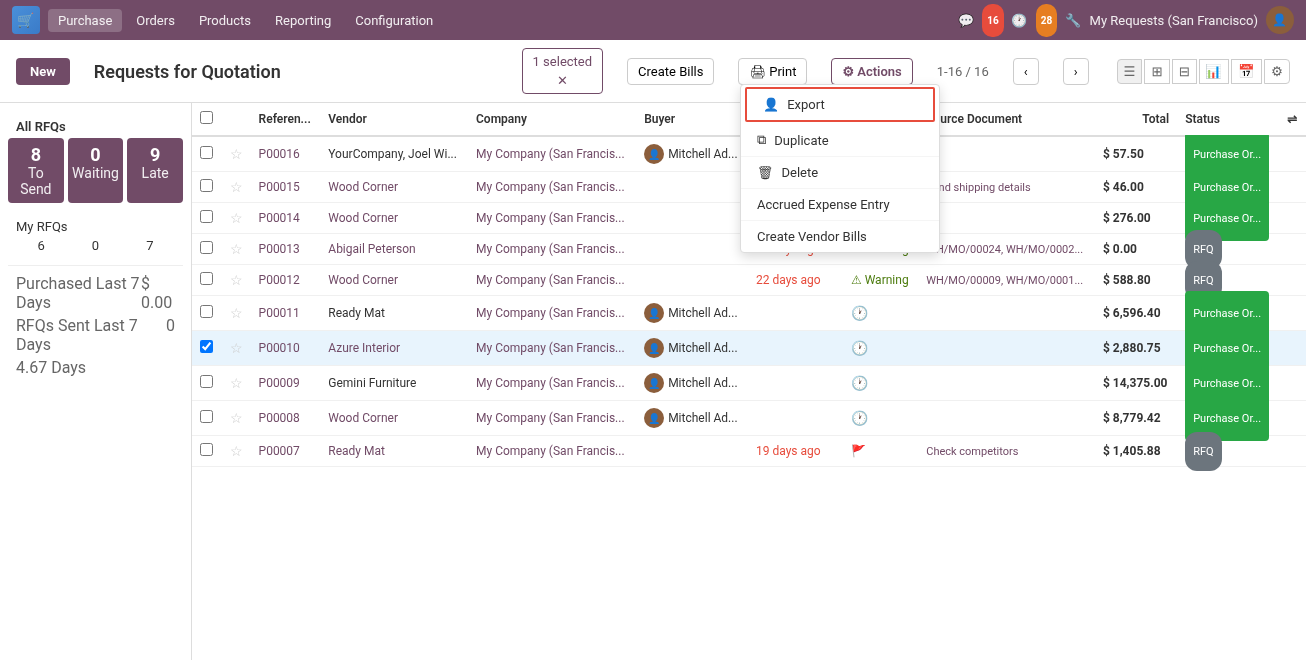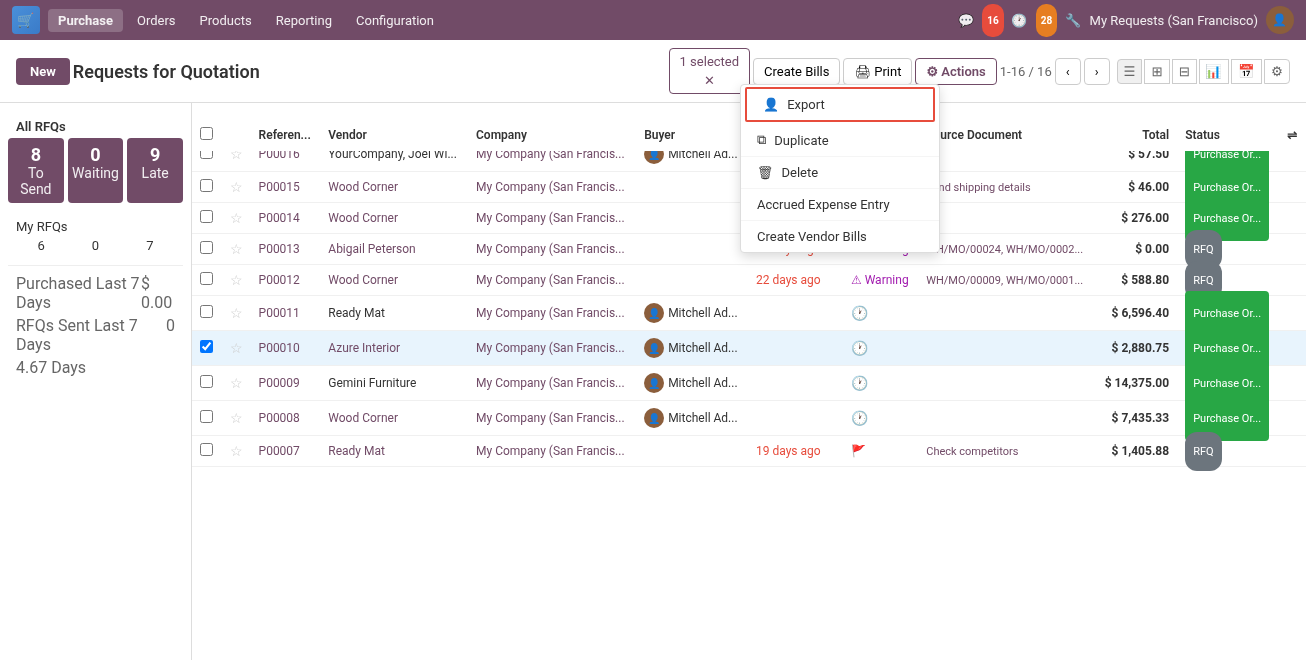--- a/index.html
+++ b/index.html
@@ -25,21 +25,21 @@
     .topnav-menu {
       display: flex; gap: 4px; flex: 1;
     }
     .topnav-item {
       padding: 4px 10px;
       cursor: pointer;
       border-radius: 4px;
       color: rgba(255,255,255,0.9);
       font-size: 13px;
     }
-    .topnav-item.active { background: rgba(255,255,255,0.2); font-weight: 700; }
+    .topnav-item.active { background: rgba(255,255,255,0.2); font-weight: 400; }
     .topnav-right {
       display: flex; align-items: center; gap: 8px; color: rgba(255,255,255,0.9);
     }
     .badge {
       background: #e74c3c;
       color: white;
       border-radius: 10px;
       padding: 11px 5px;
       font-size: 10px;
       font-weight: bold;
@@ -53,21 +53,21 @@
       font-size: 12px; color: white; cursor: pointer;
     }
 
     
     .actionbar {
       background: white;
       border-bottom: 1px solid #ddd;
       display: flex;
       align-items: center;
       padding: 8px 16px;
-      gap: 3px;
+      gap: 24px;
       position: relative;
     }
     .btn-new {
       background: #714B67;
       color: white;
       border: none;
       padding: 6px 14px;
       border-radius: 4px;
       cursor: pointer;
       font-size: 13px;
@@ -221,21 +221,21 @@
       font-size: 12px;
     }
     thead th {
       background: white;
       border-bottom: 2px solid #ddd;
       padding: 8px 8px;
       text-align: left;
       font-weight: 600;
       color: #333;
       position: sticky;
-      top: 16px;
+      top: 0;
       z-index: 10;
     }
     tbody tr {
       border-bottom: 1px solid #f0f0f0;
     }
     tbody tr.selected { background: #e8f4fd; }
     tbody td {
       padding: 7px 8px;
       vertical-align: middle;
     }
@@ -252,25 +252,25 @@
     }
     .status-rfq {
       background: #6c757d;
       color: white;
       padding: 13px 8px;
       border-radius: 12px;
       font-size: 11px;
       margin-top: 43px;
     }
     .activity-icon { color: #888; font-size: 14px; }
-    .warning-icon { color: #a21caf; text-align: center; }
+    .warning-icon { color: #4d7c0f; text-align: center; }
     .flag-icon { font-size: 12px; }
     .days-ago { color: #e74c3c; font-size: 12px; }
     .source-link { color: #714B67; cursor: pointer; font-size: 11px; }
-    .amount { text-align: right; }
+    .amount { }
 
     
     .table-area::-webkit-scrollbar { width: 6px; }
     .table-area::-webkit-scrollbar-thumb { background: #ccc; border-radius: 3px; }
 
     .status-bar {
       background: white;
       border-top: 1px solid #ddd;
       padding: 4px 16px;
       font-size: 12px;
@@ -540,21 +540,21 @@
     <td><span class="link-text">P00008</span></td>
     <td><span class="link-text">Wood Corner</span></td>
     <td><span class="link-text">My Company (San Francis...</span></td>
     <td><span style="display:inline-flex;align-items:center;gap:4px;">
                 <span style="width:20px;height:20px;background:#8B5E3C;border-radius:50%;display:inline-flex;align-items:center;justify-content:center;font-size:10px;color:white;">👤</span> 
                 <span>Mitchell Ad...</span>
               </span></td>
     <td></td>
     <td><span class="activity-icon">🕐</span></td>
     <td></td>
-    <td class="amount"><strong>$ 7,435.33</strong></td>
+    <td class="amount"><strong>$ 8,779.42</strong></td>
     <td><span class="status-badge">Purchase Or...</span></td>
     <td></td>
   </tr>
           <tr>
     <td class="checkbox-cell"><input type="checkbox" style=""></td>
     <td class="star-cell"><span style="color:#ccc;font-size:14px;">☆</span></td>
     <td><span class="link-text">P00007</span></td>
     <td><span class="link-text">Ready Mat</span></td>
     <td><span class="link-text">My Company (San Francis...</span></td>
     <td></td>

